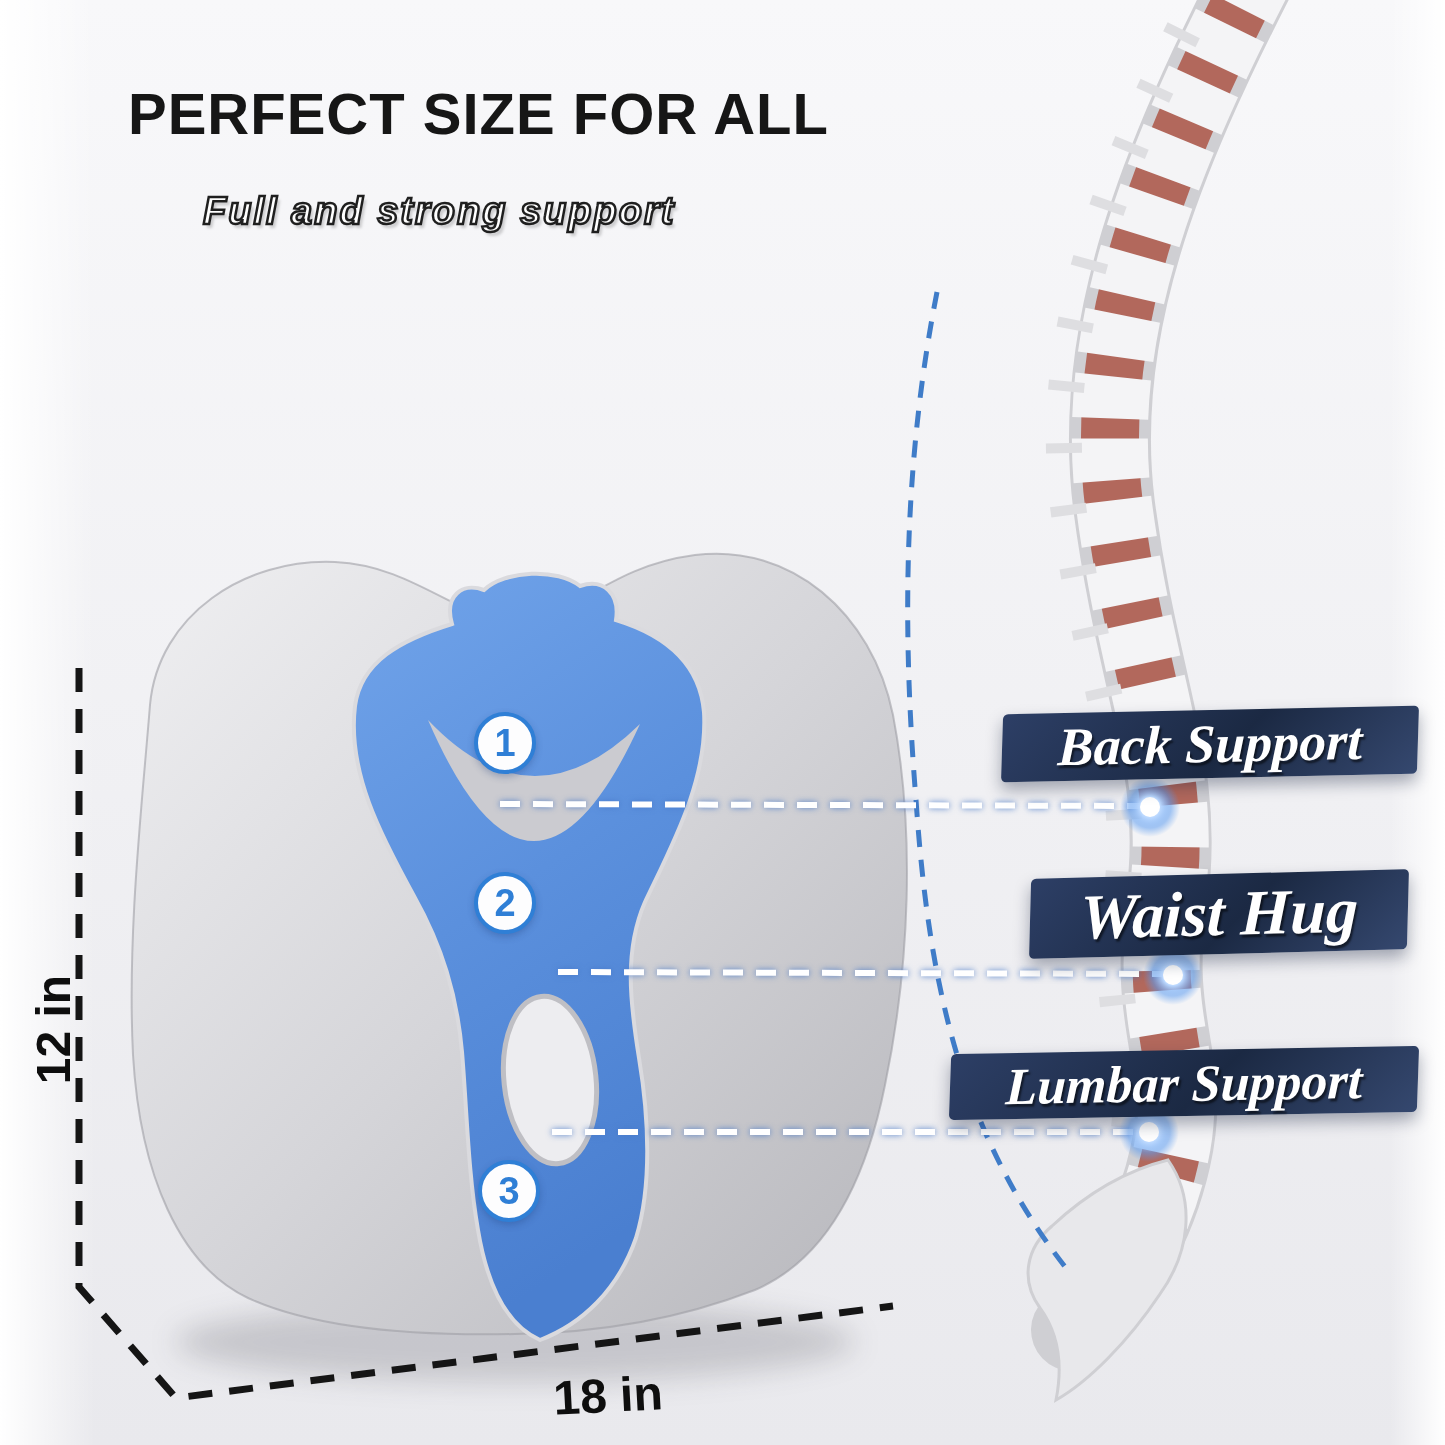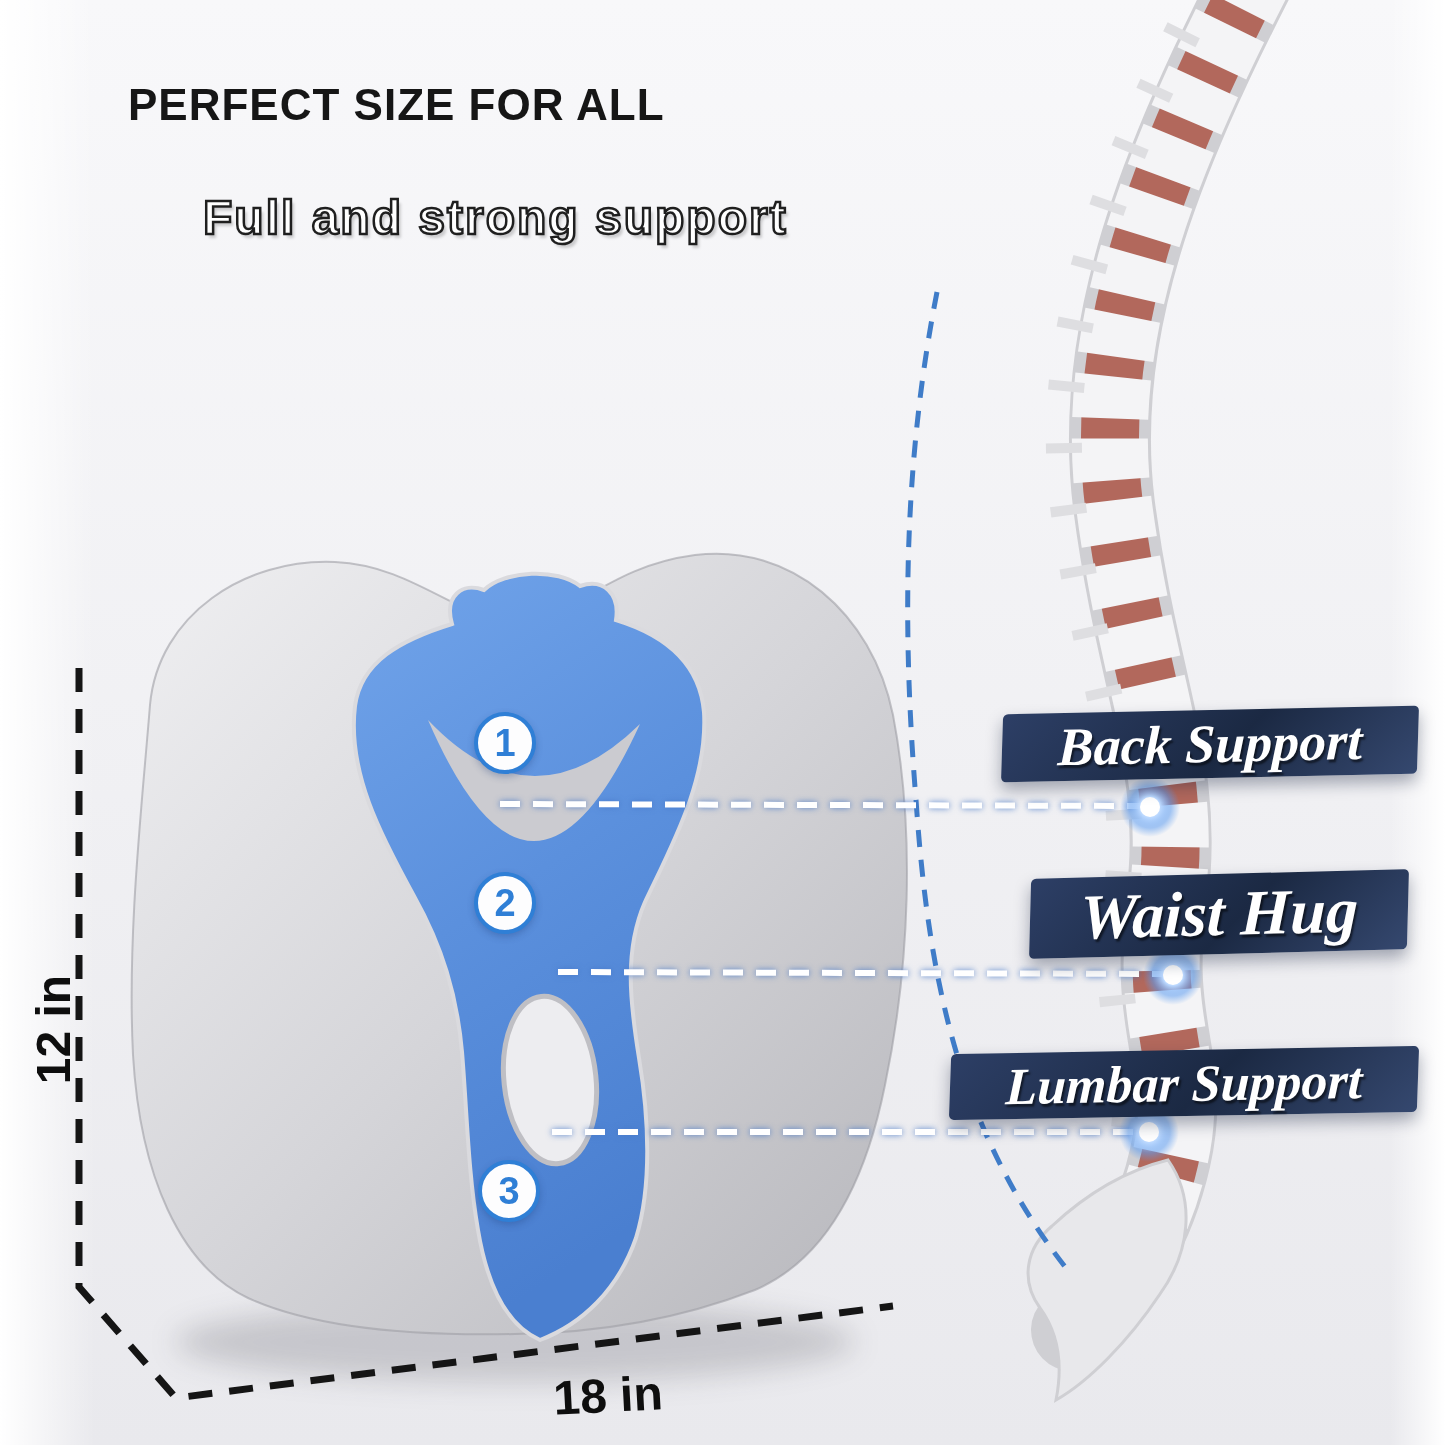--- a/index.html
+++ b/index.html
@@ -10,25 +10,25 @@
     overflow: hidden;
     font-family: "Liberation Sans", sans-serif;
     background:
       linear-gradient(90deg, #ffffff 0px, rgba(255,255,255,0) 95px, rgba(255,255,255,0) calc(100% - 55px), #ffffff 100%),
       linear-gradient(180deg, #f8f8fa 0%, #f0f0f3 55%, #e9e9ed 100%);
   }
   .scene { position: absolute; inset: 0; }
 
   .title {
     position: absolute; left: 128px; top: 80px; margin: 0;
-    font-size: 44px; font-weight: 700; color: #161616; letter-spacing: 1px;
+    font-size: 58px; font-weight: 700; color: #161616; letter-spacing: 1px;
   }
   .subtitle {
     position: absolute; left: 203px; top: 190px;
-    font-size: 48px; font-weight: 700; 
+    font-size: 38px; font-weight: 700; font-style: italic;
     color: #ffffff; -webkit-text-stroke: 2.5px #1f1f1f;
     letter-spacing: 2px;
     text-shadow: 3px 4px 3px rgba(0,0,0,0.18);
   }
 
   .callout {
     position: absolute; display: flex; align-items: center; justify-content: center;
     background: linear-gradient(135deg, #2d3f66 0%, #1b2943 55%, #35486f 100%);
     color: #ffffff;
     font-family: "Liberation Serif", serif;

